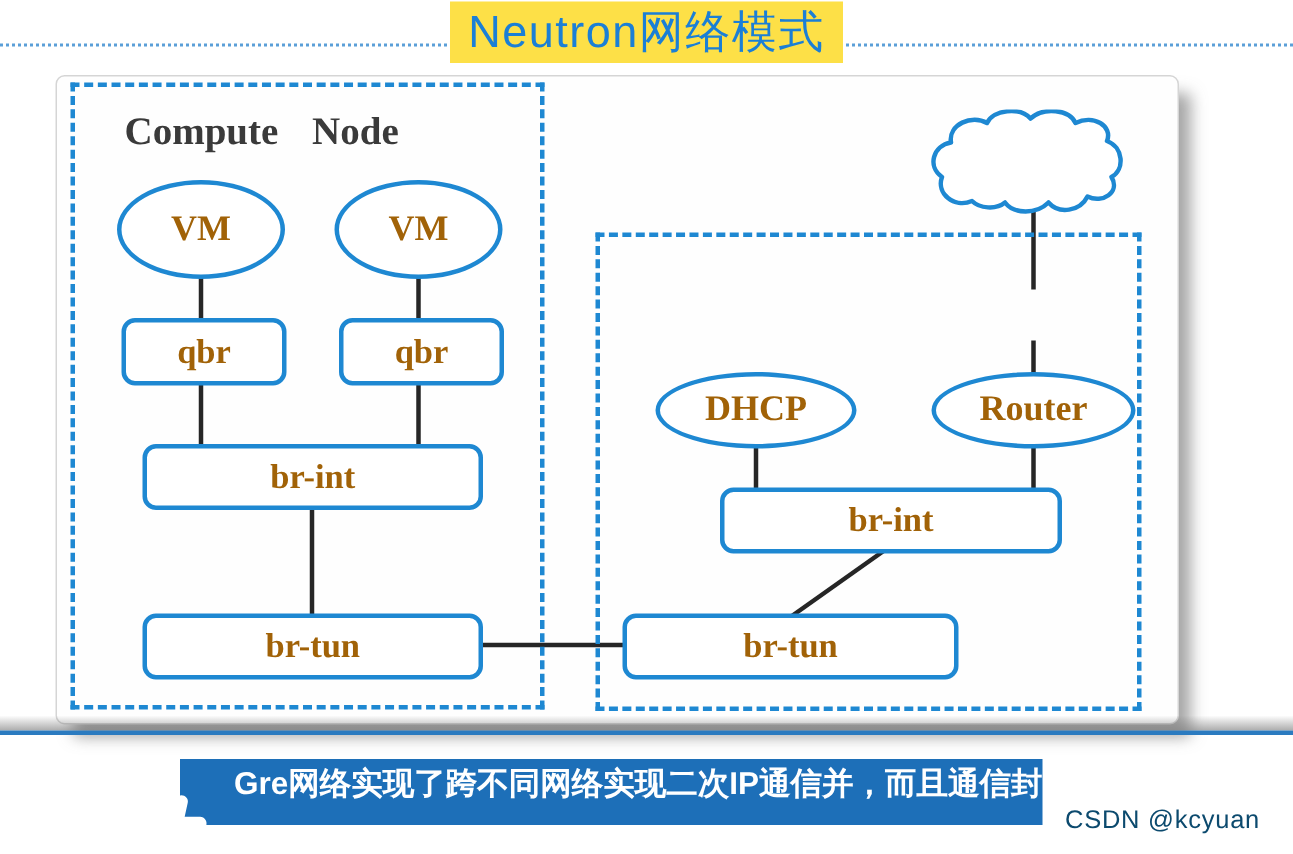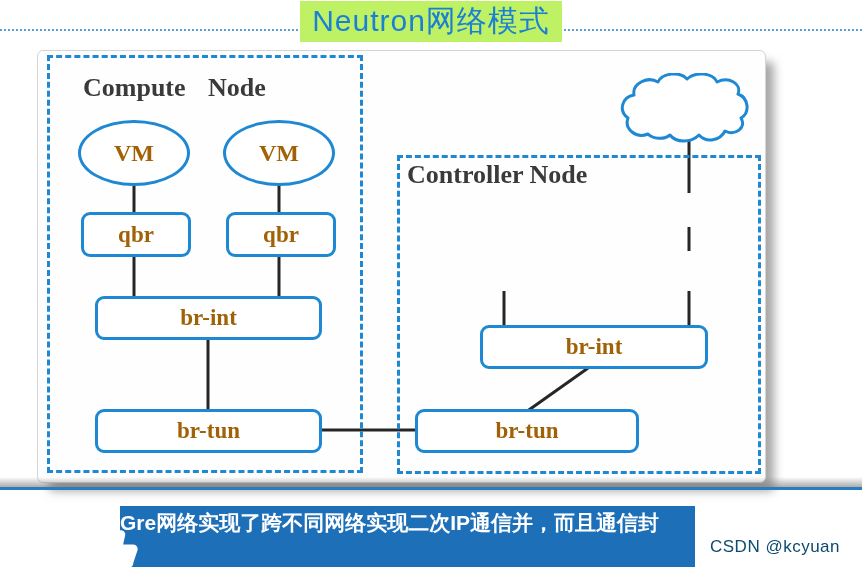--- a/index.html
+++ b/index.html
@@ -9,28 +9,29 @@
   }
   
   .title-rule{
     position:absolute;left:0;top:29px;width:862px;height:0;
     border-top:2px dotted #5b9fd8;
   }
   .slide-title{
     position:absolute;left:0;top:1px;width:862px;text-align:center;
   }
   .slide-title span{
-    display:inline-block;background:#bef264;padding:0 12px;
+    display:inline-block;background:#fde047;padding:0 12px;
     font-size:30px;font-weight:500;color:#1b7fd6;letter-spacing:1px;
   }
   
   .figure-card{
     position:absolute;left:37px;top:50px;width:727px;height:431px;
     background:#fefefe;border:1px solid #d5d5d5;border-radius:6px;
     box-shadow:10px 10px 10px -2px rgba(95,95,95,.55);
+    padding-left:20px;
   }
   .connectors{position:absolute;left:0;top:0;width:727px;height:431px;}
   .node-box{
     position:absolute;border:3px dashed #1e88d2;background:transparent;
   }
   .node-box.compute{left:9px;top:4px;width:310px;height:412px;}
   .node-box.controller{left:359px;top:104px;width:358px;height:313px;}
   .group-label{
     position:absolute;font-family:"Liberation Serif","DejaVu Serif",serif;
     font-weight:600;color:#3a3a3a;font-size:26px;white-space:nowrap;
@@ -59,22 +60,22 @@
   .cloud{position:absolute;left:578px;top:22px;width:134px;height:74px;}
   
   .shadow-band{
     position:absolute;left:0;top:477px;width:862px;height:10px;
     background:linear-gradient(to bottom,rgba(120,120,120,0),rgba(105,105,105,.55));
   }
   .page-divider{
     position:absolute;left:0;top:487px;width:862px;height:3px;background:#2b7bc0;
   }
   .caption-box{
-    position:absolute;left:120px;top:506px;width:575px;height:61px;
-    background:#1d6fb8;color:#fff;text-align:left;
+    position:absolute;left:120px;top:506px;width:575px;height:44px;
+    background:#1d6fb8;color:#fff;text-align:right;
     font-weight:bold;font-size:21px;line-height:27px;padding-top:3px;
     box-sizing:border-box;
   }
   .thumb-icon{position:absolute;left:97px;top:526px;width:42px;height:43px;}
   .watermark{
     position:absolute;left:710px;top:537px;font-size:17px;color:#0c4a6e;
     letter-spacing:.5px;white-space:nowrap;
   }
 </style>
 </head>
@@ -102,33 +103,34 @@
         <line x1="466" y1="240" x2="466" y2="277"></line>
         <line x1="651" y1="240" x2="651" y2="277"></line>
         <line x1="560" y1="310" x2="488" y2="361"></line>
       </g>
     </svg>
 
     <div class="node-box compute"></div>
     <div class="node-box controller"></div>
 
     <div class="group-label lbl-compute">Compute Node</div>
-    <div class="group-label lbl-controller">Controller Node</div>
 
     <svg class="cloud" viewBox="0 0 134 74" xmlns="http://www.w3.org/2000/svg">
       <path d="M32 61 C20 66 8 56 12 45 C2 38 6 24 18 22 C16 10 32 3 42 9 C46 0 64 -2 71 6 C80 -2 97 0 101 9 C113 3 126 11 122 21 C133 25 134 40 125 45 C131 55 119 63 109 58 C104 68 90 70 83 62 C75 70 60 70 54 62 C48 67 37 66 32 61 Z" fill="#ffffff" stroke="#1e88d2" stroke-width="3" stroke-linejoin="round"></path>
     </svg>
 
     <div class="shape ellipse vm1">VM</div>
     <div class="shape ellipse vm2">VM</div>
     <div class="shape rect qbr1">qbr</div>
     <div class="shape rect qbr2">qbr</div>
     <div class="shape rect brint-c">br-int</div>
     <div class="shape rect brtun-c">br-tun</div>
 
+    <div class="shape ellipse dhcp">DHCP</div>
+    <div class="shape ellipse router">Router</div>
     <div class="shape rect brint-k">br-int</div>
     <div class="shape rect brtun-k">br-tun</div>
   </div>
 
   <div class="shadow-band"></div>
   <div class="page-divider"></div>
 
   <div class="caption-box">
     <div>Gre网络实现了跨不同网络实现二次IP通信并，而且通信封</div>
   </div>

